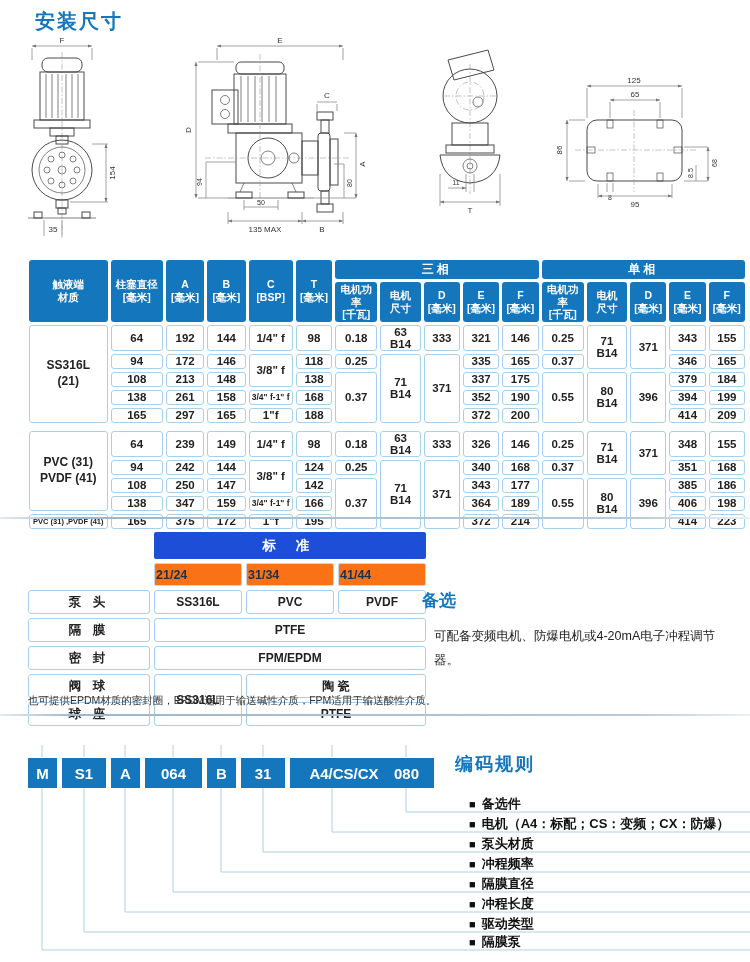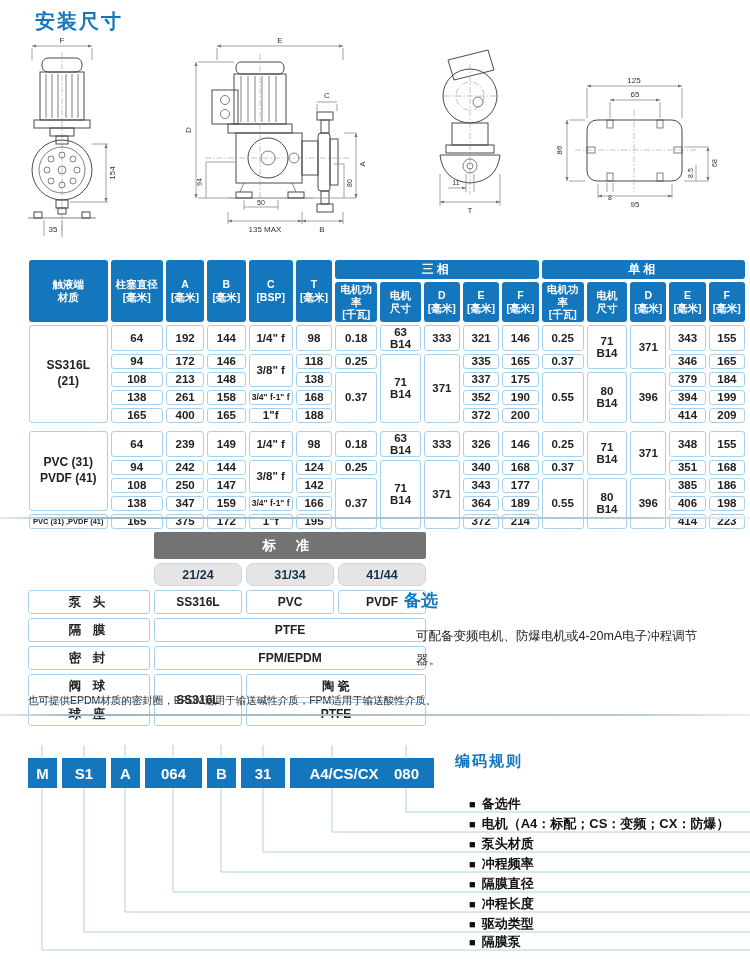--- a/index.html
+++ b/index.html
@@ -18,36 +18,36 @@
   .dimtab th.grp{height:17px;font-size:12px;letter-spacing:3px;}
   .dimtab th.sub{height:36px;}
   .dimtab td{border:1px solid #A6D1EC;border-radius:3px;background:#fff;font-size:11.5px;font-weight:bold;color:#222;text-align:center;vertical-align:middle;height:13px;padding:0 1px;}
   .dimtab td.mat{font-size:12px;white-space:pre-line;line-height:1.3;}
   .dimtab td.matsm{font-size:7.5px;padding:0;}
   .dimtab td.csm{font-size:8.5px;}
   .dimtab tr.sp td{border:none;height:2px;padding:0;background:transparent;border-radius:0;}
   
   .mattab{position:absolute;left:24px;top:528px;border-collapse:separate;border-spacing:4px;}
   .mattab .blank{border:none;background:transparent;}
-  .mattab th.mhead{background:#737373;color:#fff;font-size:13.5px;font-weight:bold;letter-spacing:8px;height:25px;border-radius:2px;text-align:center;}
-  .mattab td.subh{background:#e5e5e5;color:#16324e;font-weight:bold;font-size:12.5px;text-align:center;height:19px;border-radius:7px;border:1px solid #C6D6E6;}
+  .mattab th.mhead{background:#1d4ed8;color:#fff;font-size:13.5px;font-weight:bold;letter-spacing:8px;height:25px;border-radius:2px;text-align:center;}
+  .mattab td.subh{background:#f97316;color:#16324e;font-weight:bold;font-size:12.5px;height:19px;border-radius:2px;border:1px solid #C6D6E6;}
   .mattab th.rlab{border:1px solid #A6D1EC;border-radius:3px;background:#fff;font-size:12.5px;font-weight:bold;color:#222;width:118px;height:20px;text-align:center;letter-spacing:4px;}
   .mattab td.val{border:1px solid #A6D1EC;border-radius:3px;background:#fff;text-align:center;font-size:12px;font-weight:bold;color:#222;width:84px;height:20px;}
   .footnote{position:absolute;left:28px;top:694px;font-size:10.5px;color:#333;}
   .divider{position:absolute;left:0;width:750px;height:2px;background:linear-gradient(90deg,#e4ebf1,#9db6c9 10%,#b9cbd9 85%,#eaf0f5);}
   .div1{top:517px;}
   .div2{top:714px;}
-  .options{position:absolute;left:404px;top:589px;width:322px;}
+  .options{position:absolute;left:422px;top:589px;width:322px;}
   .otitle{font-size:17px;font-weight:bold;color:#1477BD;margin:0 0 9px 0;}
   .otext{font-size:12.5px;color:#222;line-height:1.95;margin:12px;}
   
   .codelines{position:absolute;left:0;top:738px;}
   .cline{stroke:#AFCFE6;stroke-width:1;}
   .block{position:absolute;top:758px;height:30px;background:#1477BD;color:#fff;font-weight:bold;font-size:15px;display:flex;align-items:center;justify-content:center;}
-  .codetitle{position:absolute;left:455px;top:752px;font-size:15px;font-weight:bold;color:#1477BD;letter-spacing:2px;}
+  .codetitle{position:absolute;left:455px;top:752px;font-size:18px;font-weight:bold;color:#1477BD;letter-spacing:2px;}
   .clabel{position:absolute;left:469px;font-size:13px;font-weight:bold;color:#111;white-space:nowrap;}
   .clabel .sq{font-size:11px;margin-right:6px;color:#111;}
 </style>
 </head>
 <body>
 
 <div class="page">
 
   <div class="title">安装尺寸</div>
 
@@ -345,21 +345,21 @@
       <td>158</td>
       <td class="csm">3/4" f-1" f</td>
       <td>168</td>
       <td>352</td>
       <td>190</td>
       <td>394</td>
       <td>199</td>
     </tr>
     <tr>
       <td>165</td>
-      <td>400</td>
+      <td>297</td>
       <td>165</td>
       <td>1"f</td>
       <td>188</td>
       <td>372</td>
       <td>200</td>
       <td>414</td>
       <td>209</td>
     </tr>
     <tr class="sp">
           <td colspan="16"></td>

